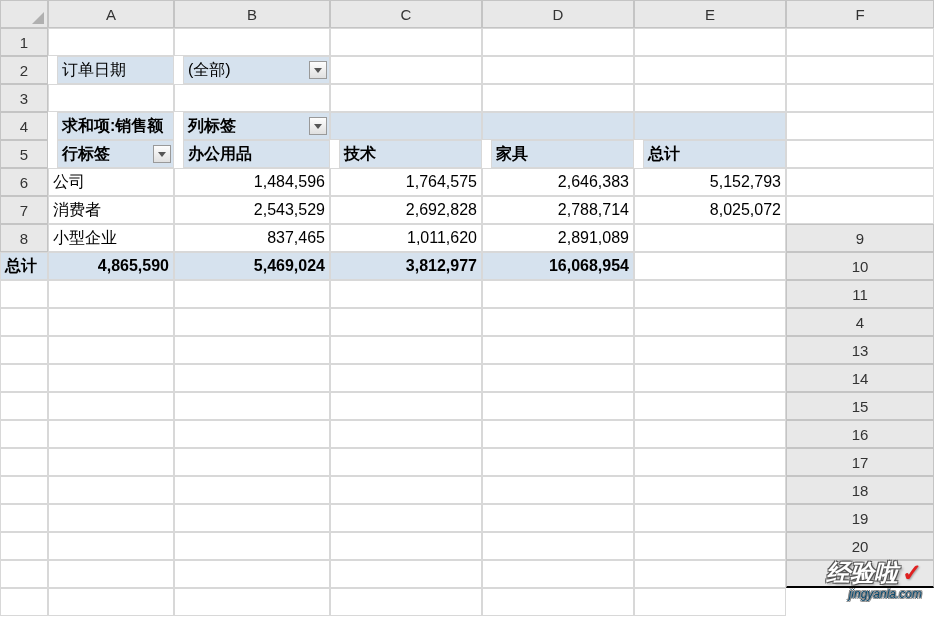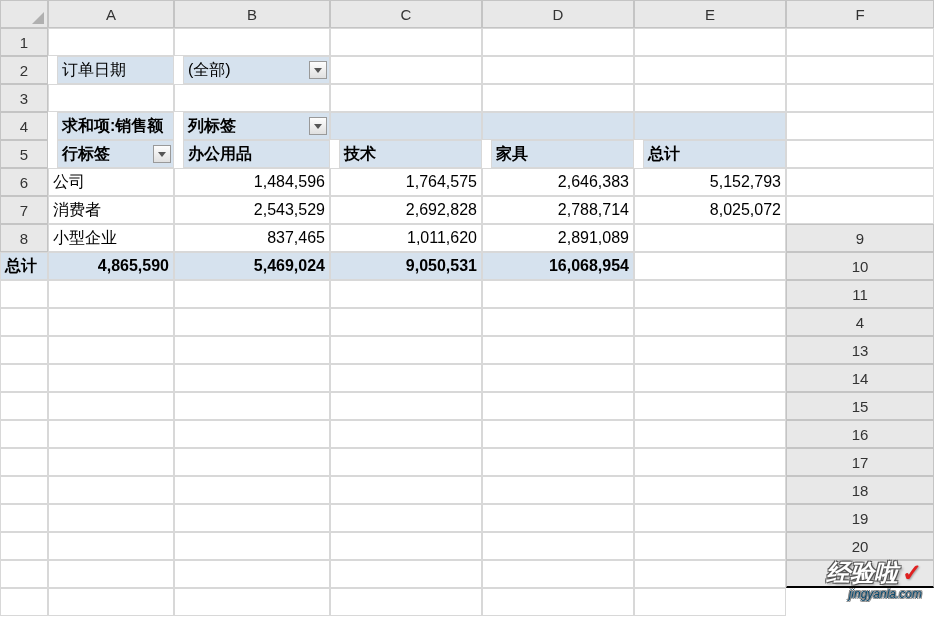--- a/index.html
+++ b/index.html
@@ -85,21 +85,21 @@
     <div class="hdr">8</div>
     <div class="cell">小型企业</div>
     <div class="cell num">837,465</div>
     <div class="cell num">1,011,620</div>
     <div class="cell num">2,891,089</div>
     <div class="cell"></div>
     <div class="hdr">9</div>
     <div class="cell totrow bold">总计</div>
     <div class="cell totrow bold num">4,865,590</div>
     <div class="cell totrow bold num">5,469,024</div>
-    <div class="cell totrow bold num">9,050,531</div>
+    <div class="cell totrow bold num">3,812,977</div>
     <div class="cell totrow bold num">16,068,954</div>
     <div class="cell"></div>
     <div class="hdr">10</div>
     <div class="cell"></div>
     <div class="cell"></div>
     <div class="cell"></div>
     <div class="cell"></div>
     <div class="cell"></div>
     <div class="cell"></div>
     <div class="hdr">11</div>

